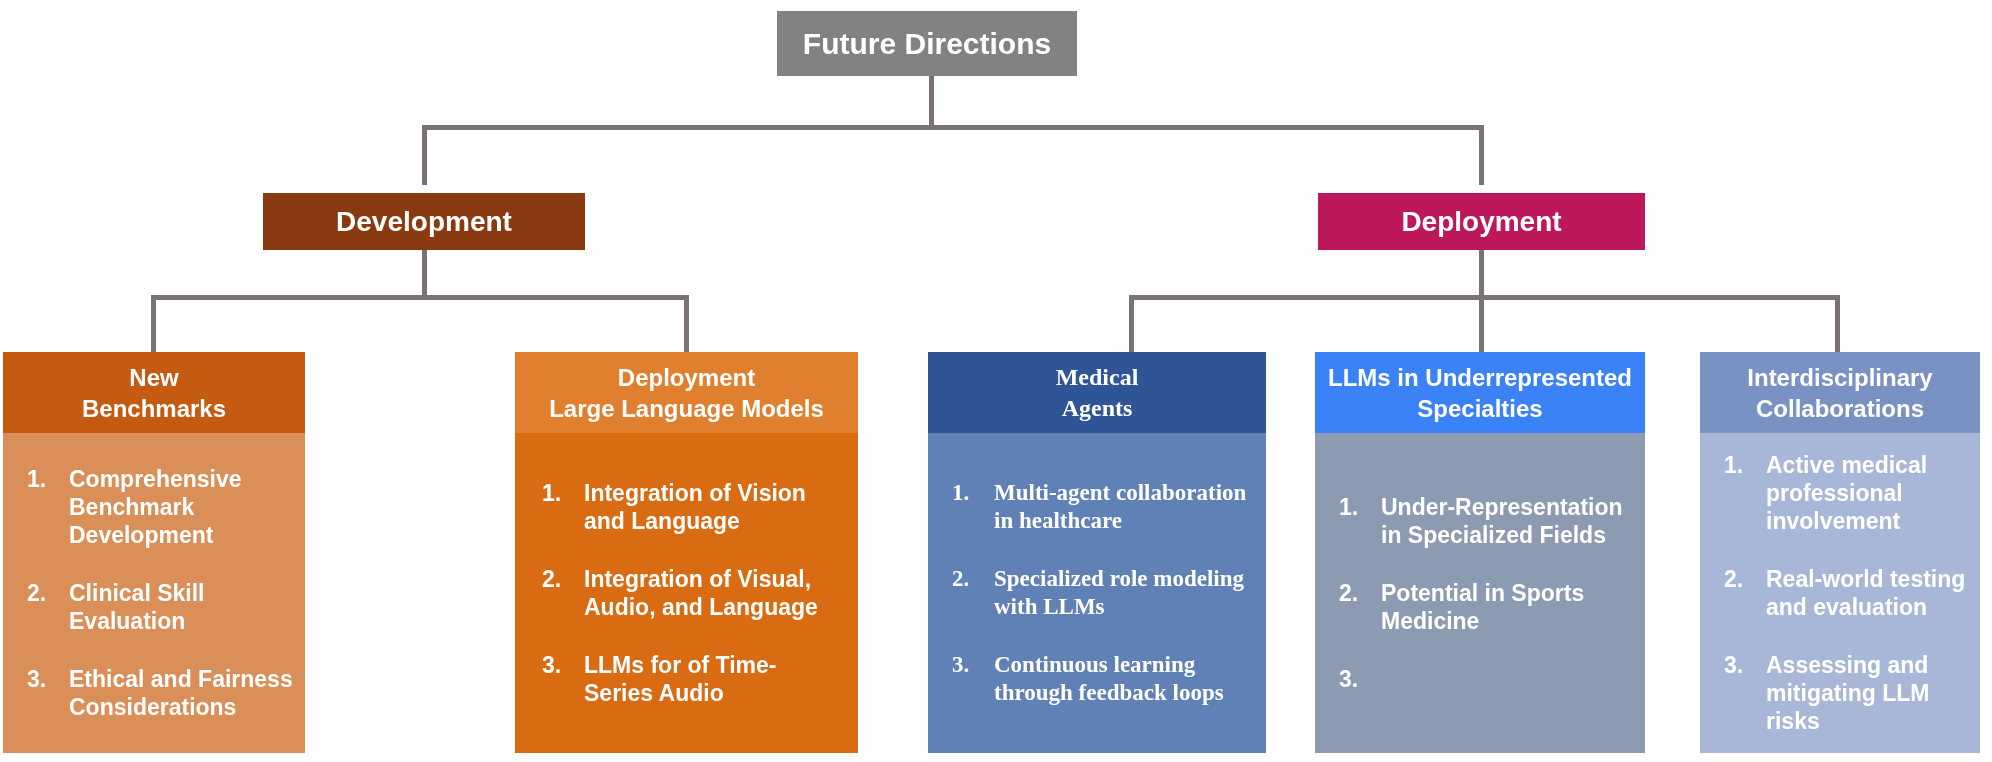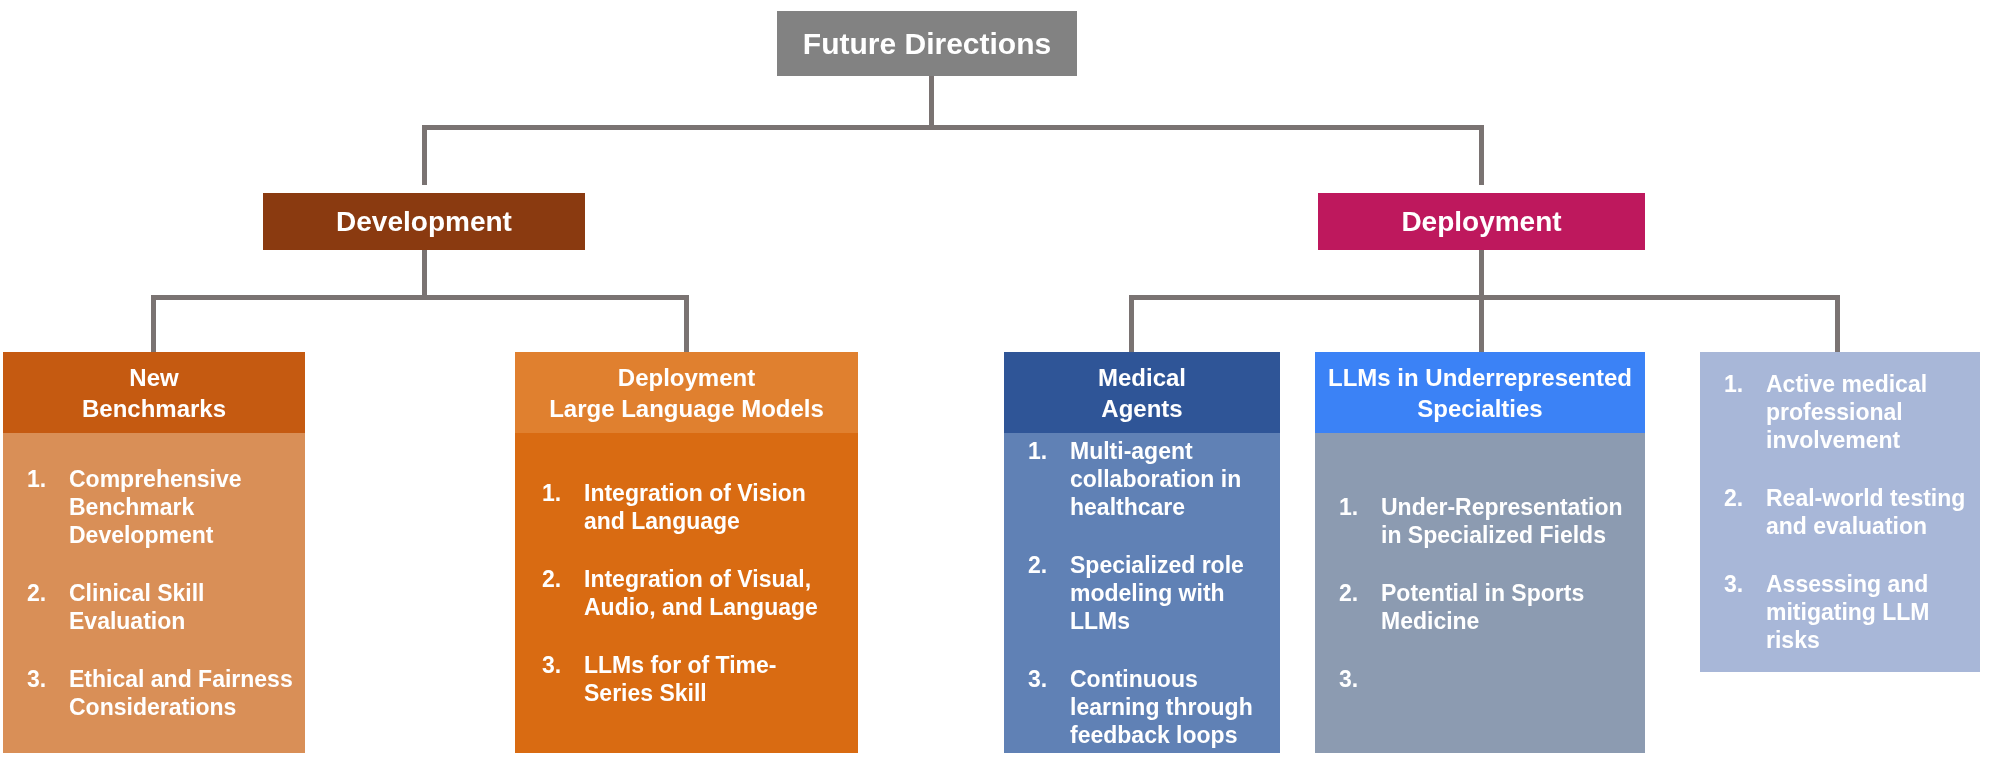--- a/index.html
+++ b/index.html
@@ -38,21 +38,21 @@
     gap:30px;
     padding:0 10px 0 24px;
     font-size:23px;line-height:28px;
   }
   .list-item{display:flex;}
   .list-item .num{flex:0 0 42px;}
   .list-item .txt{flex:1 1 auto;}
   #leaf-1{left:3px;width:302px;}
   #leaf-2{left:515px;width:343px;}
   #leaf-2 .leaf-body{padding:0 18px 0 27px;}
-  #leaf-3{left:1004px;width:276px;}
+  #leaf-3{left:928px;width:338px;font-family:Liberation Serif, serif;}
   #leaf-4{left:1315px;width:330px;}
   #leaf-5{left:1700px;width:280px;}
   .connector{position:absolute;}
 </style>
 </head>
 <body>
 
 <div id="canvas">
 
   <div class="connector" style="left: 929px; top: 68px; width: 5px; height: 60px; background-color: rgb(122, 115, 114);"></div>
@@ -109,21 +109,21 @@
       <div class="list-item">
         <span class="num">1.</span>
         <span class="txt">Integration of Vision and Language</span>
       </div>
       <div class="list-item">
         <span class="num">2.</span>
         <span class="txt">Integration of Visual, Audio, and Language</span>
       </div>
       <div class="list-item">
         <span class="num">3.</span>
-        <span class="txt">LLMs for of Time-Series Skill</span>
+        <span class="txt">LLMs for of Time-Series Audio</span>
       </div>
     </div>
   </div>
 
   <div id="leaf-3" class="leaf">
     <div class="leaf-header" style="background-color: rgb(47, 85, 151);">
       <div>Medical</div>
       <div>Agents</div>
     </div>
     <div class="leaf-body" style="background-color: rgb(96, 129, 181);">
@@ -156,20 +156,24 @@
         <span class="num">2.</span>
         <span class="txt">Potential in Sports Medicine</span>
       </div>
       <div class="list-item">
         <span class="num">3.</span>
       </div>
     </div>
   </div>
 
   <div id="leaf-5" class="leaf">
+    <div class="leaf-header" style="background-color: rgb(122, 146, 195);">
+      <div>Interdisciplinary</div>
+      <div>Collaborations</div>
+    </div>
     <div class="leaf-body" style="background-color: rgb(168, 183, 216);">
       <div class="list-item">
         <span class="num">1.</span>
         <span class="txt">Active medical professional involvement</span>
       </div>
       <div class="list-item">
         <span class="num">2.</span>
         <span class="txt">Real-world testing and evaluation</span>
       </div>
       <div class="list-item">

